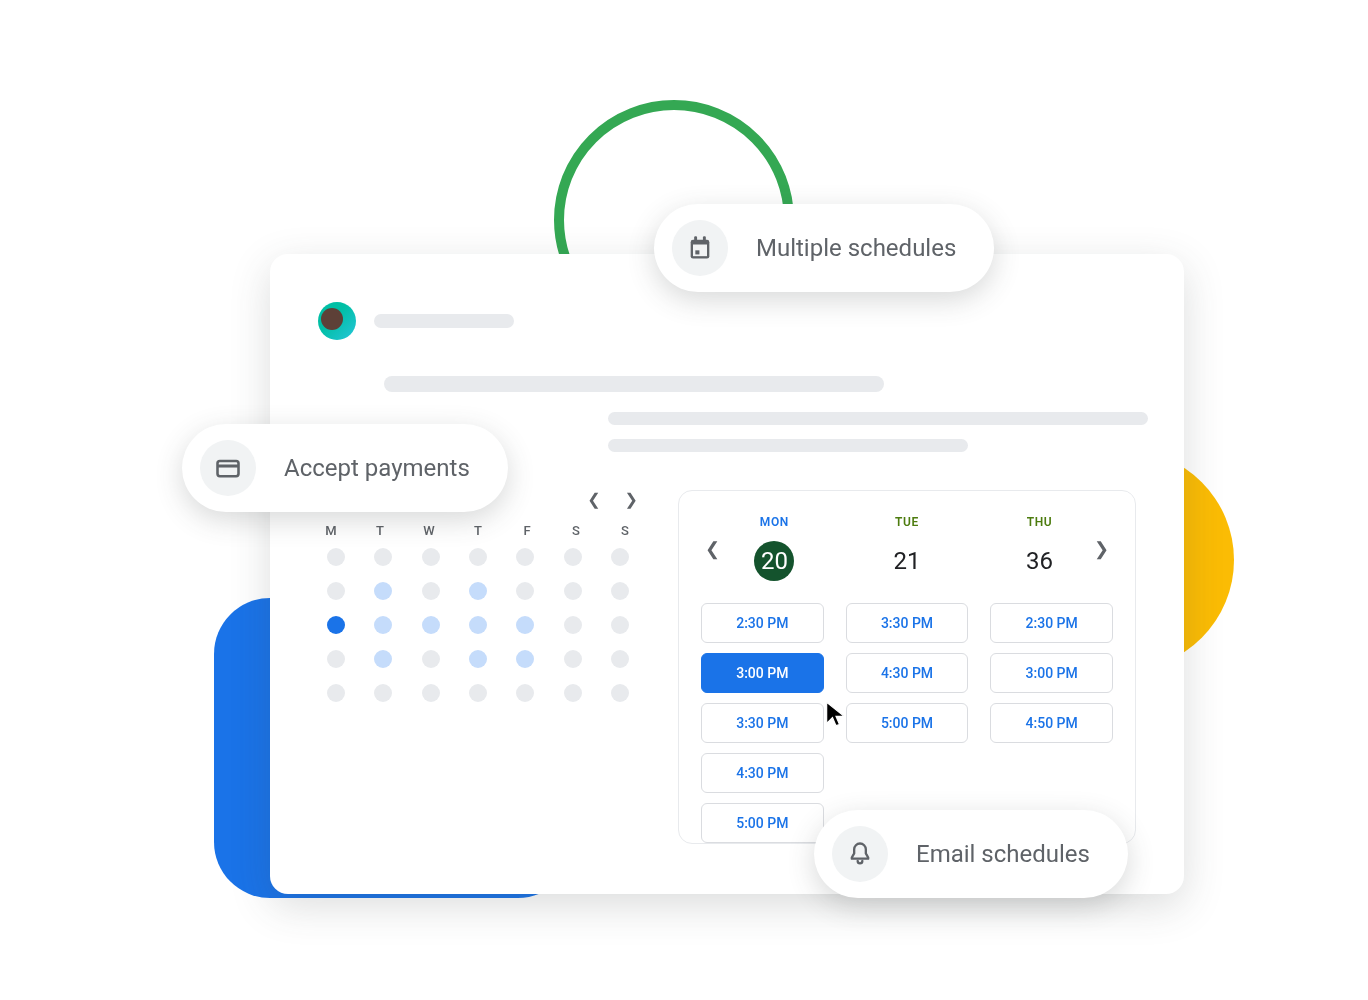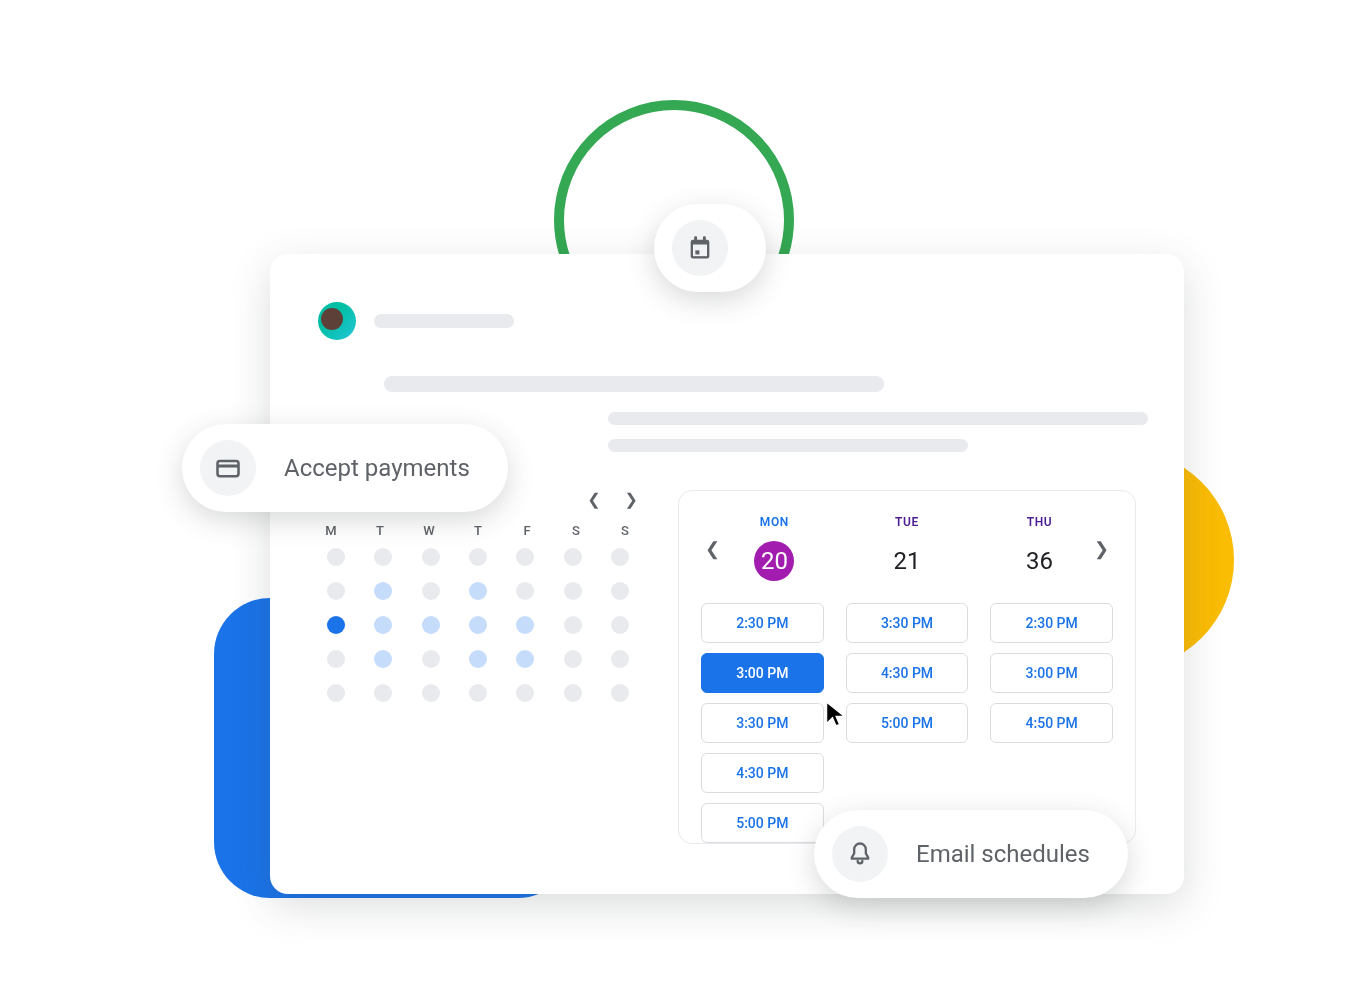--- a/index.html
+++ b/index.html
@@ -38,24 +38,24 @@
     .dot { width: 18px; height: 18px; border-radius: 50%; justify-self:center; }
     .dot.grey { background:#e8eaed; }
     .dot.light-blue { background:#c5dcfb; }
     .dot.blue-solid { background:#1a73e8; }
 
     .slots-panel { flex: 1; border: 1px solid #e8eaed; border-radius: 14px; padding: 24px 22px 0 22px; }
     .days-row { display:flex; align-items:center; justify-content:space-between; margin-bottom: 22px; }
     .day-nav { color:#5f6368; font-size: 18px; padding: 0 4px; }
     .day-cols { display:flex; gap: 48px; flex: 1; justify-content: space-around; margin: 0 8px; }
     .day-head { display:flex; flex-direction:column; align-items:center; gap: 12px; }
-    .day-lbl { font-size: 12px; font-weight: 600; letter-spacing: 0.6px; color:#4c1d95; }
+    .day-lbl { font-size: 12px; font-weight: 600; letter-spacing: 0.6px; color:#4d7c0f; }
     .day-lbl.active { color:#1a73e8; }
     .day-num { font-size: 24px; color:#202124; display:flex; align-items:center; justify-content:center; width:40px; height:40px; border-radius:50%; }
-    .day-num.active { background:#a21caf; color:#fff; }
+    .day-num.active { background:#14532d; color:#fff; }
 
     .slot-cols { display:flex; gap: 22px; justify-content: space-around; }
     .slot-col { display:flex; flex-direction:column; gap: 10px; flex:1; }
     .slot-pill { border: 1px solid #dadce0; border-radius: 6px; padding: 11px 0; text-align:center; font-size: 14px; font-weight: 500; color:#1a73e8; cursor:pointer; background:#fff; }
     .slot-pill.selected { background:#1a73e8; color:#fff; border-color:#1a73e8; }
 
     
     .feature-pill { position:absolute; background:#fff; border-radius: 60px; box-shadow: 0 8px 28px rgba(60,64,67,0.2); padding: 16px 38px 16px 18px; display:flex; align-items:center; gap: 28px; z-index: 50; }
     .feature-icon-circle { width: 56px; height: 56px; background:#f1f3f4; border-radius:50%; display:flex; align-items:center; justify-content:center; color:#5f6368; }
     .feature-label { font-size: 24px; color:#5f6368; }
@@ -80,20 +80,21 @@
   <div class="feature-pill pill-schedules">
     <div class="feature-icon-circle">
       <svg width="28" height="28" viewBox="0 0 24 24" fill="none">
           <rect x="4" y="5" width="16" height="16" rx="2" fill="#5f6368"></rect>
           <rect x="6" y="9" width="12" height="10" fill="#f1f3f4"></rect>
           <rect x="7" y="2" width="2.5" height="5" rx="1" fill="#5f6368"></rect>
           <rect x="14.5" y="2" width="2.5" height="5" rx="1" fill="#5f6368"></rect>
           <rect x="8" y="14" width="3.5" height="3.5" fill="#5f6368"></rect>
         </svg>
     </div>
+    <span class="feature-label">Multiple schedules</span>
   </div>
 
   <div class="feature-pill pill-payments">
     <div class="feature-icon-circle">
       <svg width="28" height="28" viewBox="0 0 24 24" fill="none">
           <rect x="3" y="6" width="18" height="13" rx="2" stroke="#5f6368" stroke-width="2.2"></rect>
           <rect x="3" y="9" width="18" height="2.6" fill="#5f6368"></rect>
         </svg>
     </div>
     <span class="feature-label">Accept payments</span>

